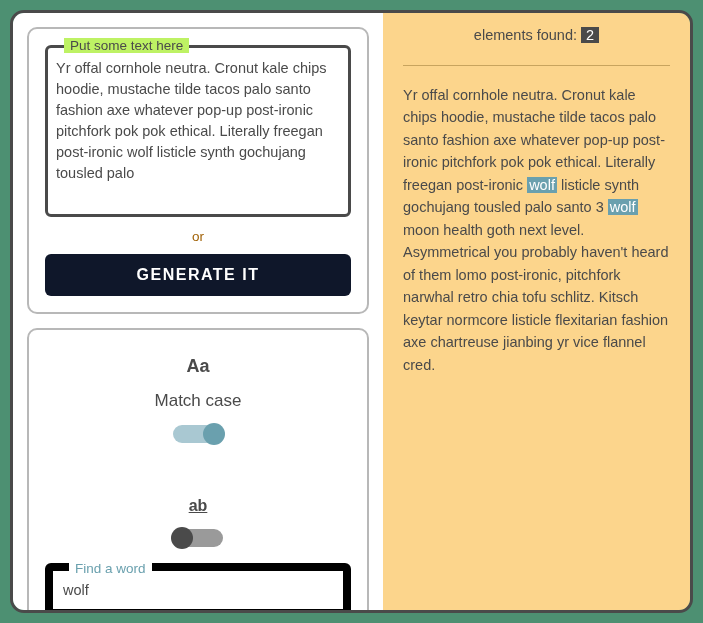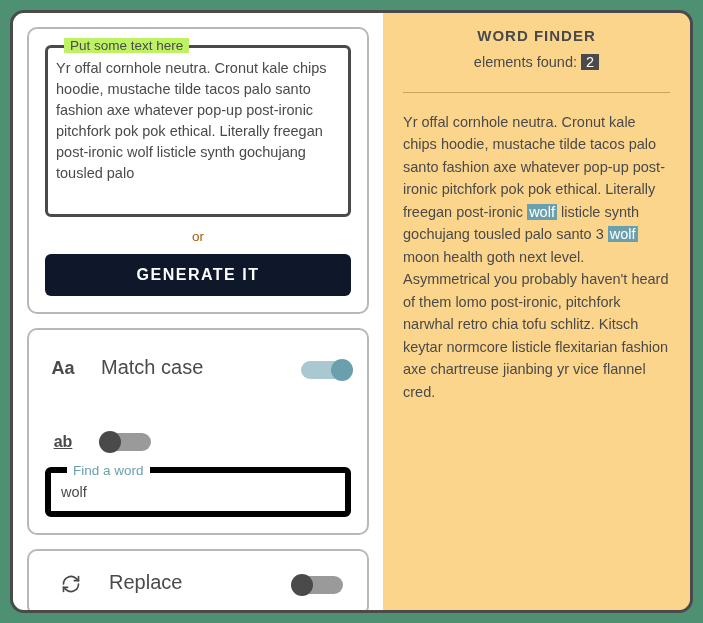--- a/index.html
+++ b/index.html
@@ -78,62 +78,63 @@
   border: none;
   border-radius: 6px;
   padding: 12px;
   font-size: 16px;
   font-weight: 600;
   letter-spacing: 1.5px;
   cursor: pointer;
 }
 .row {
   display: flex;
-  align-items: flex-end;
-  gap: 20px;
+  align-items: center;
+  gap: 14px;
   margin: 10px 0;
+  flex-direction: column;
 }
 .icon-box {
   width: 36px;
   display: flex;
   justify-content: center;
   font-size: 18px;
   font-weight: 700;
   color: #4a4a4a;
 }
 .icon-ab {
   font-size: 16px;
   text-decoration: underline;
   margin-top: 44px;
 }
 .row-label {
   flex: 1;
   color: #4a4a4a;
-  font-size: 20px;
+  font-size: 17px;
 }
 .toggle {
   width: 50px;
   height: 18px;
   border-radius: 10px;
   position: relative;
   cursor: pointer;
 }
 .toggle .knob {
   width: 22px;
   height: 22px;
   border-radius: 50%;
   position: absolute;
   top: -2px;
 }
 .toggle.on { background: #a9c8d2; }
 .toggle.on .knob { background: #6aa0ae; right: -2px; }
 .toggle.off { background: #9a9a9a; }
 .toggle.off .knob { background: #4a4a4a; left: -2px; }
 .find-fieldset {
-  border: 6px solid #000000;
+  border: 8px solid #000000;
   border-radius: 6px;
   padding: 10px 10px;
   position: relative;
   margin-top: 16px;
 }
 .find-fieldset .legend {
   position: absolute;
   top: -10px;
   left: 16px;
   background: #fff;
@@ -233,21 +234,20 @@
         <div class="row-label">Replace</div>
         <div class="toggle off">
             <div class="knob"></div>
           </div>
       </div>
     </div>
 
   </div>
 
   <div class="right-panel">
-    <div class="right-title">WORD FINDER</div>
     <div class="found-line">
       <span>elements found: </span><span class="count-badge">2</span>
     </div>
     <hr class="hr">
     <div class="body-text">
       <span>Yr offal cornhole neutra. Cronut kale chips hoodie, mustache tilde tacos palo santo fashion axe whatever pop-up post-ironic pitchfork pok pok ethical. Literally freegan post-ironic </span><span class="hl">wolf</span><span> listicle synth gochujang tousled palo santo 3 </span><span class="hl">wolf</span><span> moon health goth next level. Asymmetrical you probably haven't heard of them lomo post-ironic, pitchfork narwhal retro chia tofu schlitz. Kitsch keytar normcore listicle flexitarian fashion axe chartreuse jianbing yr vice flannel cred.</span>
     </div>
   </div>
 </div>
 

